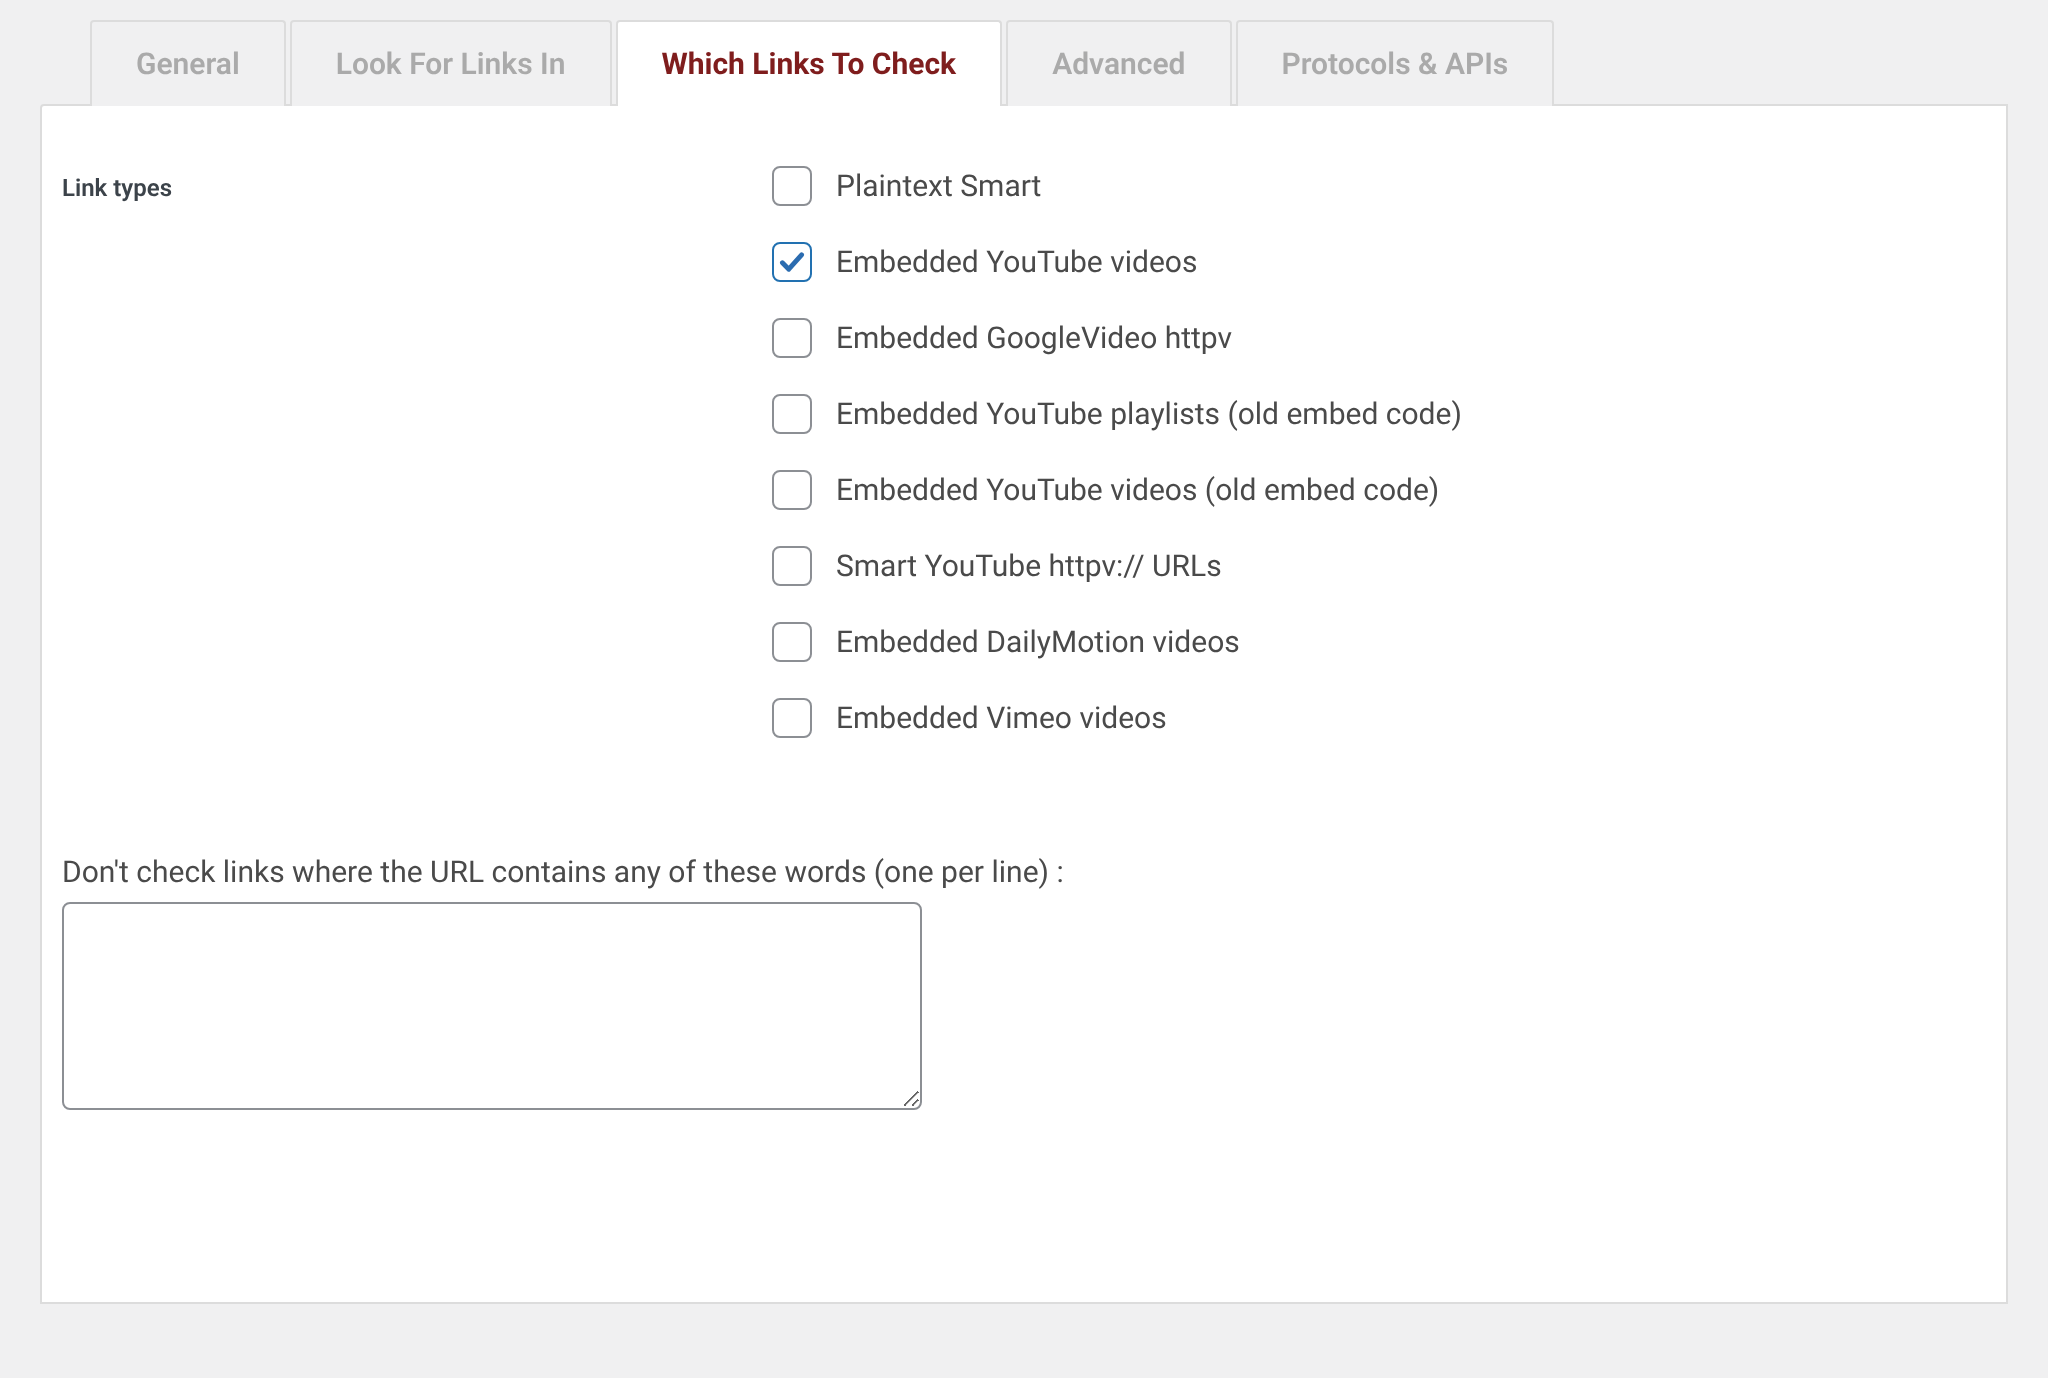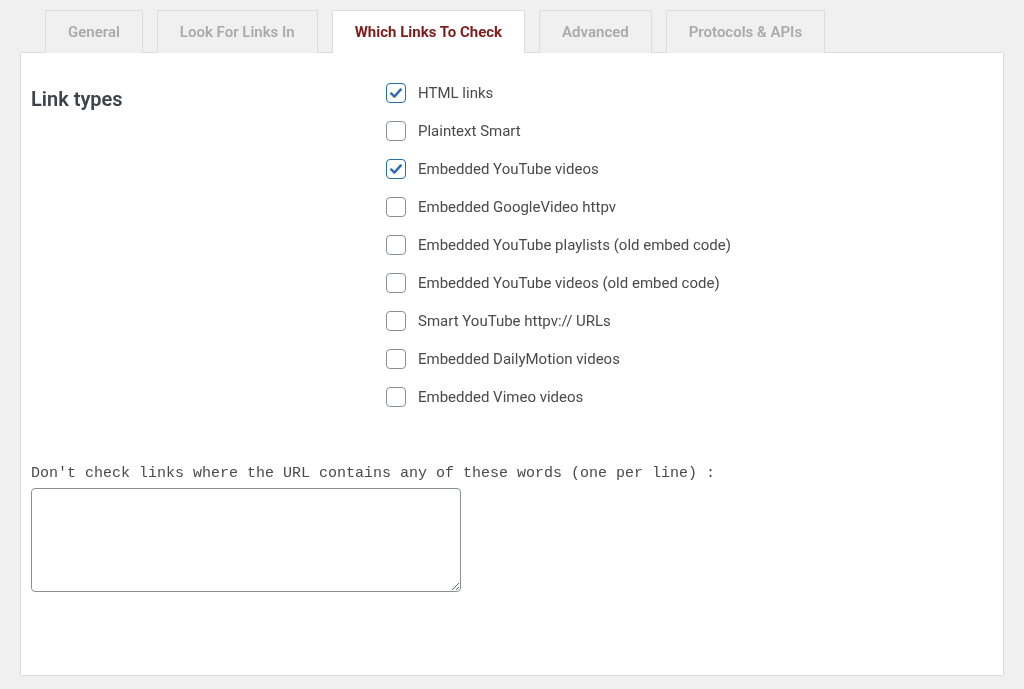--- a/index.html
+++ b/index.html
@@ -7,21 +7,21 @@
     font-family: -apple-system, BlinkMacSystemFont, "Segoe UI", Roboto, Helvetica, Arial, sans-serif;
     background: #f0f0f1;
     color: #3c434a;
     font-size: 14px;
   }
   .wrap {
     padding: 10px 20px 20px 20px;
   }
   .tabs {
     display: flex;
-    gap: 15px;
+    gap: 3px;
     margin-left: 25px;
   }
   .tab {
     padding: 12px 22px;
     border: 1px solid #dcdcdc;
     border-bottom: none;
     background: #f0f0f1;
     color: #aaaaaa;
     font-weight: 600;
     font-size: 15px;
@@ -49,21 +49,21 @@
     display: flex;
     align-items: flex-start;
     padding: 0 10px;
     margin-bottom: 40px;
   }
   .form-label {
     width: 355px;
     flex-shrink: 0;
     padding-top: 4px;
     font-weight: 600;
-    font-size: 20px;
+    font-size: 12px;
     color: #3c434a;
   }
   .form-field {
     flex: 1;
     padding-right: 30px;
   }
   .check-item {
     display: flex;
     align-items: center;
     margin-bottom: 18px;
@@ -100,21 +100,20 @@
     stroke-linejoin: round;
   }
   .check-text {
     font-size: 15px;
     color: #4a4a4a;
   }
   .excl-desc {
     font-size: 15px;
     color: #4a4a4a;
     margin-bottom: 6px;
-    font-family: Liberation Mono, monospace;
   }
   .excl-textarea {
     width: 430px;
     height: 104px;
     border: 1px solid #8c8f94;
     border-radius: 4px;
     padding: 6px 8px;
     font-family: inherit;
     font-size: 14px;
     resize: both;
@@ -130,28 +129,20 @@
       <div class="tab active">Which Links To Check</div>
       <div class="tab">Advanced</div>
       <div class="tab">Protocols &amp; APIs</div>
     </div>
 
   <div class="panel">
 
     <div class="form-row">
       <div class="form-label">Link types</div>
       <div class="form-field" id="linktype-options">
-          <label class="check-item">
-            <span class="cbox checked">
-              <svg viewBox="0 0 20 20">
-                <path d="M4 10.5 L8 14.5 L16 5.5"></path>
-              </svg>
-            </span>
-            <span class="check-text">HTML links</span>
-          </label>
           <label class="check-item">
             <span class="cbox"></span>
             <span class="check-text">Plaintext Smart</span>
           </label>
           <label class="check-item">
             <span class="cbox checked">
               <svg viewBox="0 0 20 20">
                 <path d="M4 10.5 L8 14.5 L16 5.5"></path>
               </svg>
             </span>

